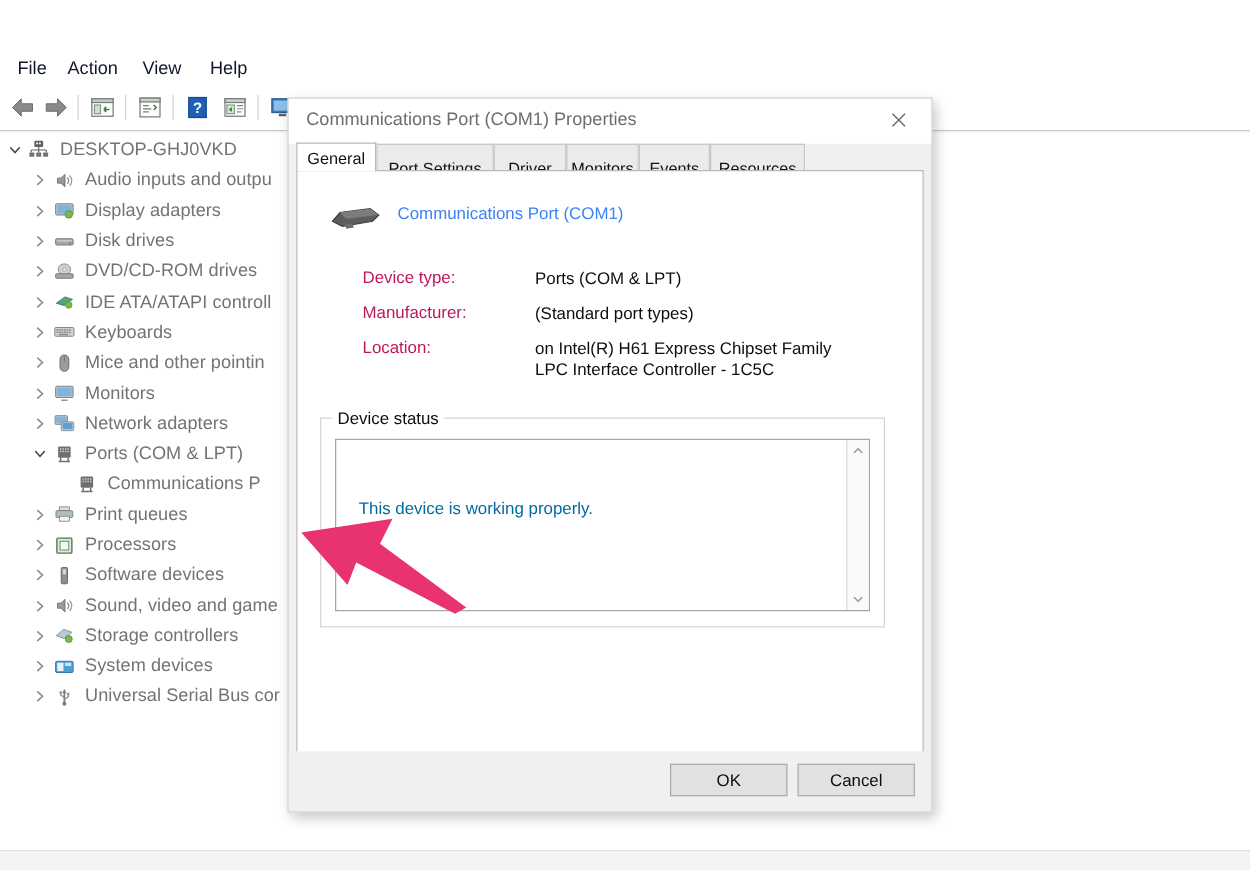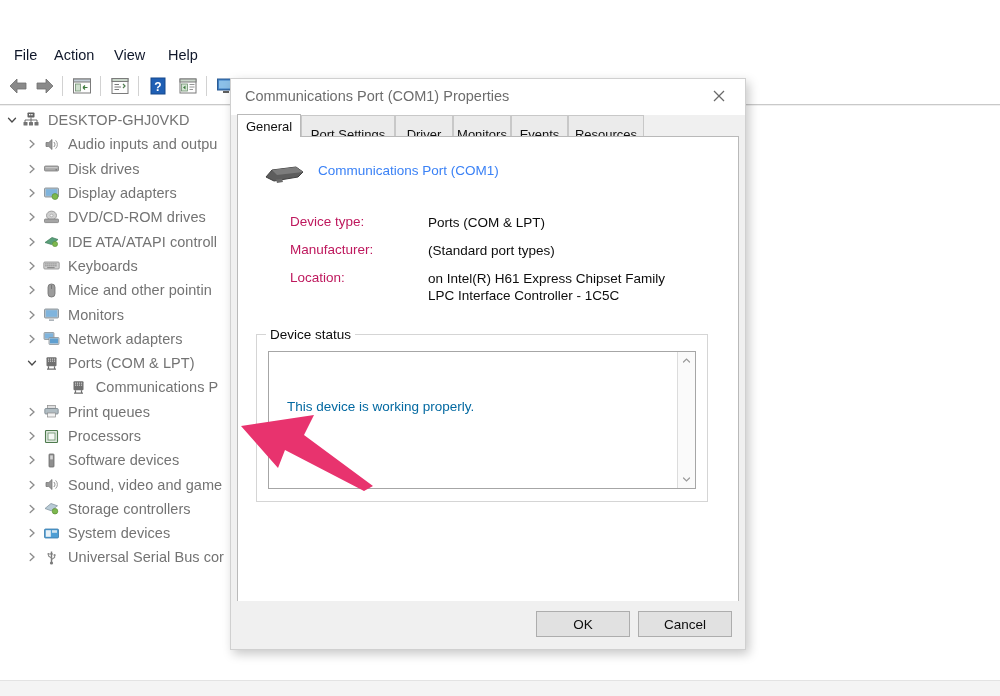--- a/index.html
+++ b/index.html
@@ -40,21 +40,21 @@
   #statusbar{position:absolute;left:0;top:680px;width:1000px;height:16px;background:#f4f4f4;border-top:1px solid #e3e3e3;}
 
   
   #treeview{position:absolute;left:0;top:108px;width:228px;height:566px;background:#fff;overflow:hidden;}
   .tnode{position:relative;height:24.3px;display:flex;align-items:center;white-space:nowrap;}
   .tw-chev{width:16px;height:24px;flex:0 0 16px;display:flex;align-items:center;justify-content:center;}
   .tw-ico{width:22px;height:22px;flex:0 0 22px;display:flex;align-items:center;justify-content:center;}
   .tw-label{font-size:14.5px;color:#737373;margin-left:6px;letter-spacing:.05px;}
   .lvl0{padding-left:4px;}
   .lvl1{padding-left:24px;}
-  .lvl2{padding-left:58px;justify-content:center;}
+  .lvl2{padding-left:58px;}
 
   
   #dialog{
     position:absolute;left:230px;top:78px;width:514px;height:570px;
     background:#f0f0f0;border:1px solid #d0d0d0;
     box-shadow:3px 4px 10px rgba(0,0,0,.22);
   }
   #dlg-titlebar{position:absolute;left:0;top:0;width:514px;height:36px;background:#fff;}
   #dlg-title{position:absolute;left:14px;top:9px;font-size:14.5px;color:#6d6d6d;}
   #dlg-close{position:absolute;right:6px;top:2px;width:40px;height:30px;display:flex;align-items:center;justify-content:center;}
@@ -260,42 +260,42 @@
 
 
     <div class="tnode lvl1">
       <span class="tw-chev">
         <svg width="10" height="10" viewBox="0 0 10 10">
             <path d="M3.2 1.5 L7 5 L3.2 8.5" stroke="#8c8c8c" stroke-width="1.3" fill="none" stroke-linecap="round"></path>
           </svg>
       </span>
       <span class="tw-ico">
         <svg width="17" height="17" viewBox="0 0 17 17">
+          <rect x="1.5" y="3" width="14" height="9" rx="1" fill="#b9c4cc" stroke="#7a858d" stroke-width=".8"></rect>
+          <rect x="2.8" y="4.2" width="11.4" height="6.6" fill="#7fb4dd"></rect>
+          <circle cx="12" cy="11.5" r="3" fill="#7db84e" stroke="#5d9137" stroke-width=".7"></circle>
+        </svg>
+      </span>
+      <span class="tw-label">Display adapters</span>
+    </div>
+
+    <div class="tnode lvl1">
+      <span class="tw-chev">
+        <svg width="10" height="10" viewBox="0 0 10 10">
+            <path d="M3.2 1.5 L7 5 L3.2 8.5" stroke="#8c8c8c" stroke-width="1.3" fill="none" stroke-linecap="round"></path>
+          </svg>
+      </span>
+      <span class="tw-ico">
+        <svg width="17" height="17" viewBox="0 0 17 17">
           <rect x="1.5" y="6" width="14" height="5" rx="1" fill="#a8a8a8" stroke="#7d7d7d" stroke-width=".8"></rect>
           <rect x="2.5" y="7" width="12" height="1.2" fill="#c8c8c8"></rect>
           <circle cx="13.2" cy="9.7" r=".7" fill="#6f6f6f"></circle>
         </svg>
       </span>
       <span class="tw-label">Disk drives</span>
-    </div>
-
-    <div class="tnode lvl1">
-      <span class="tw-chev">
-        <svg width="10" height="10" viewBox="0 0 10 10">
-            <path d="M3.2 1.5 L7 5 L3.2 8.5" stroke="#8c8c8c" stroke-width="1.3" fill="none" stroke-linecap="round"></path>
-          </svg>
-      </span>
-      <span class="tw-ico">
-        <svg width="17" height="17" viewBox="0 0 17 17">
-          <rect x="1.5" y="3" width="14" height="9" rx="1" fill="#b9c4cc" stroke="#7a858d" stroke-width=".8"></rect>
-          <rect x="2.8" y="4.2" width="11.4" height="6.6" fill="#7fb4dd"></rect>
-          <circle cx="12" cy="11.5" r="3" fill="#7db84e" stroke="#5d9137" stroke-width=".7"></circle>
-        </svg>
-      </span>
-      <span class="tw-label">Display adapters</span>
     </div>
 
     <div class="tnode lvl1">
       <span class="tw-chev">
         <svg width="10" height="10" viewBox="0 0 10 10">
             <path d="M3.2 1.5 L7 5 L3.2 8.5" stroke="#8c8c8c" stroke-width="1.3" fill="none" stroke-linecap="round"></path>
           </svg>
       </span>
       <span class="tw-ico">
         <svg width="17" height="17" viewBox="0 0 17 17">

